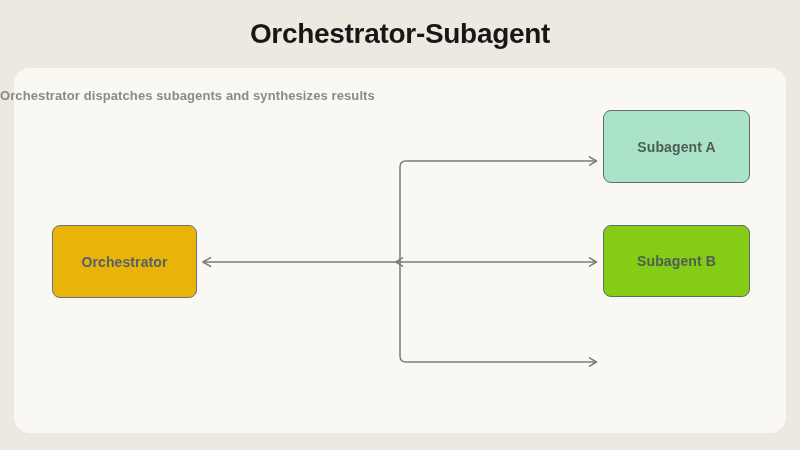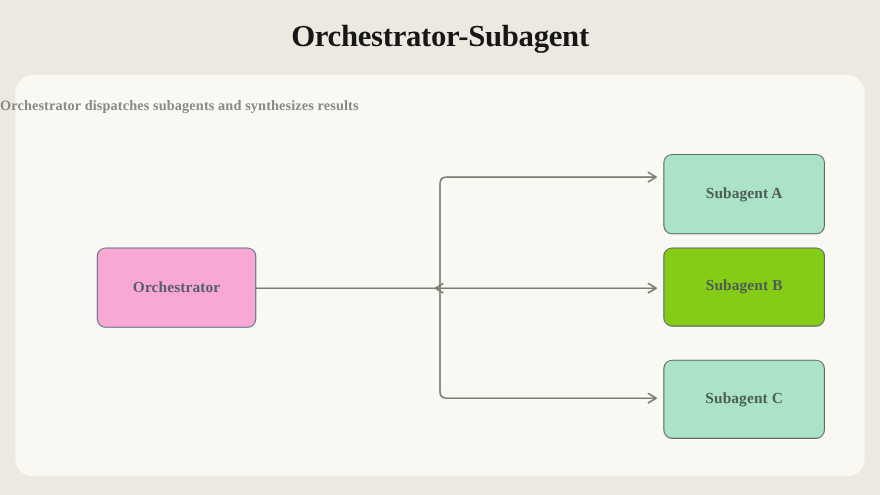--- a/index.html
+++ b/index.html
@@ -8,21 +8,20 @@
     width: 800px;
     height: 450px;
     overflow: hidden;
     font-family: "Liberation Sans", sans-serif;
     background: #EDE9E1;
   }
   .stage {
     position: relative;
     width: 800px;
     height: 450px;
-    font-family: Liberation Serif, serif;
   }
   .page-title {
     position: absolute;
     top: 18px;
     left: 0;
     width: 800px;
     text-align: center;
     font-size: 28px;
     font-weight: 700;
     letter-spacing: -0.3px;
@@ -61,21 +60,21 @@
     display: flex;
     align-items: center;
     justify-content: center;
     border-radius: 8px;
     border: 1.5px solid #666;
     font-size: 14px;
     font-weight: 700;
     letter-spacing: 0.1px;
   }
   .node-orchestrator { left: 52px;  top: 225px; width: 145px; height: 73px; }
-  .node-subagent-a   { left: 603px; top: 140px; width: 147px; height: 73px; }
+  .node-subagent-a   { left: 603px; top: 110px; width: 147px; height: 73px; }
   .node-subagent-b   { left: 603px; top: 225px; width: 147px; height: 72px; }
   .node-subagent-c   { left: 603px; top: 327px; width: 147px; height: 72px; }
 </style>
 </head>
 <body style="background: rgb(237, 233, 225);">
 
 <div class="stage">
 
   <div class="page-title">Orchestrator-Subagent</div>
 
@@ -95,29 +94,26 @@
       <path d="M 589.5 156.8 L 596.5 161 L 589.5 165.2"></path>
 
       <path d="M 400 262 H 596"></path>
       <path d="M 589.5 257.8 L 596.5 262 L 589.5 266.2"></path>
 
       <path d="M 400 262 V 356 Q 400 362 406 362 H 596"></path>
       <path d="M 589.5 357.8 L 596.5 362 L 589.5 366.2"></path>
     </g>
   </svg>
 
-  <div class="node node-orchestrator" style="background: #f9a8d4; border-color: rgb(95, 114, 136); color: rgb(85, 96, 109); margin-left: 36px;">
+  <div class="node node-orchestrator" style="background: #eab308; border-color: rgb(95, 114, 136); color: rgb(85, 96, 109);">
     <span>Orchestrator</span>
   </div>
 
   <div class="node node-subagent-a" style="background: rgb(170, 227, 200); border-color: rgb(94, 109, 100); color: rgb(78, 94, 85);">
     <span>Subagent A</span>
   </div>
 
   <div class="node node-subagent-b" style="background: #84cc16; border-color: rgb(94, 109, 100); color: rgb(78, 94, 85);">
     <span>Subagent B</span>
   </div>
 
-  <div class="node node-subagent-c" style="background: rgb(170, 227, 200); border-color: rgb(94, 109, 100); color: rgb(78, 94, 85);">
-    <span>Subagent C</span>
-  </div>
 
 </div>
 
 </body></html>

